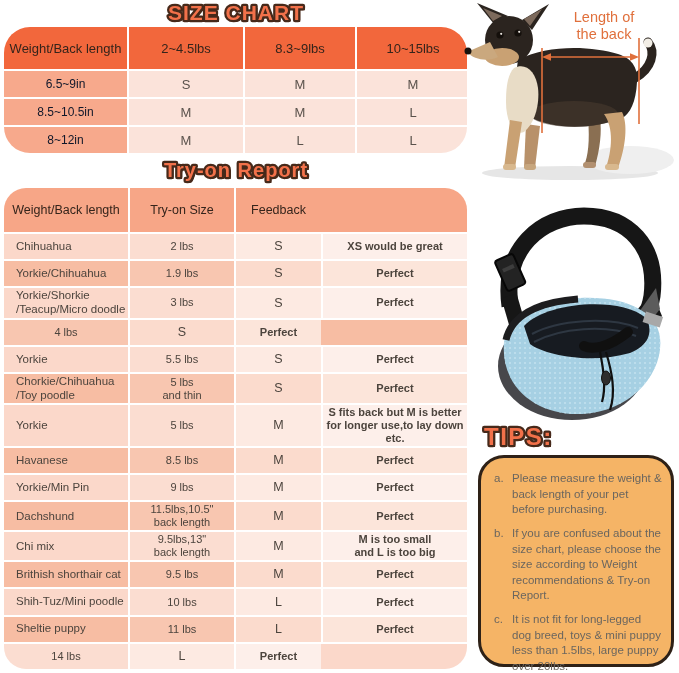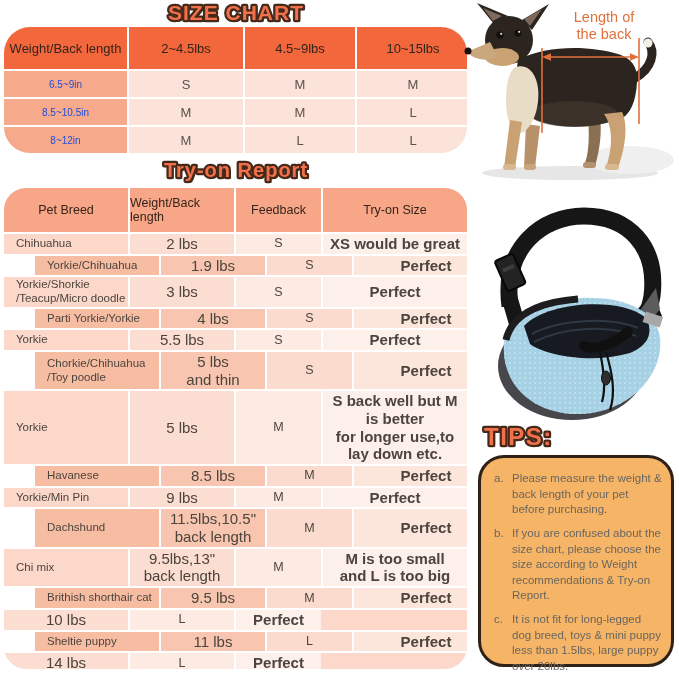--- a/index.html
+++ b/index.html
@@ -18,21 +18,21 @@
 
   
   #size-table {
     position:absolute; left:4px; top:27px; width:463px; height:126px;
     background:#ffffff; border-radius:26px; overflow:hidden;
     display:grid; grid-template-columns:123px 114px 110px 112px;
     grid-template-rows:42px 1fr 1fr 1fr; gap:2px;
   }
   .sc-h { background:#f2673c; color:#35241b; font-size:13px;
           display:flex; align-items:center; justify-content:center; }
-  .sc-l { background:#f7a98c; color:#1d4ed8; font-size:10px;
+  .sc-l { background:#f7a98c; color:#0f172a; font-size:12px;
           display:flex; align-items:center; justify-content:center; }
   .sc-v { background:#fbe3da; color:#5a524c; font-size:13px;
           display:flex; align-items:center; justify-content:center; }
 
   
   #tryon-table {
     position:absolute; left:4px; top:188px; width:463px; height:481px;
     background:#fff; border-radius:22px; overflow:hidden;
     display:flex; flex-direction:column;
   }
@@ -40,22 +40,22 @@
     height:44px; flex:0 0 44px; background:#f7a687;
     display:grid; grid-template-columns:124px 106px 87px 146px;
   }
   .th { color:#35241b; font-size:12.5px; display:flex;
         align-items:center; justify-content:center; }
   .th + .th { border-left:2px solid #fff; }
   #tryon-body { flex:1; display:flex; flex-direction:column; }
   .trow { flex:1; display:grid; grid-template-columns:124px 106px 87px 146px;
           border-top:2px solid #ffffff; }
   .r-light { background:#fbd8ca; }
-  .r-dark  { background:#f7bda3;margin-left:31px; }
-  .tcell { color:#4c443d; font-size:15px; line-height:1.18; white-space:pre-line;
+  .r-dark  { background:#f7bda3; }
+  .tcell { color:#4c443d; font-size:11px; line-height:1.18; white-space:pre-line;
            display:flex; align-items:center; justify-content:center;
            text-align:center; padding:1px 2px; }
   .tcell + .tcell { border-left:2px solid #ffffff; }
   .c0 { justify-content:flex-start; text-align:left; padding-left:12px; font-size:11.5px; }
   .c1 { background:rgba(255,255,255,0.14); }
   .c2 { background:rgba(255,255,255,0.46); font-size:12.5px; }
   .c3 { background:rgba(255,255,255,0.60);font-weight:bold; }
 
   
   #dog-figure { position:absolute; left:452px; top:2px; width:227px; height:182px; }
@@ -76,21 +76,21 @@
 <div class="canvas">
 
   <svg class="btitle" style="left:4px; top:0; width:463px; height:27px;">
     <text class="bt-sh" x="234" y="22" font-size="21" letter-spacing="1" text-anchor="middle">SIZE CHART</text>
     <text class="bt" x="232" y="20" font-size="21" letter-spacing="1" text-anchor="middle">SIZE CHART</text>
   </svg>
 
   <div id="size-table">
       <div class="sc-h">Weight/Back length</div>
       <div class="sc-h">2~4.5lbs</div>
-      <div class="sc-h">4.5~9lbs</div>
+      <div class="sc-h">8.3~9lbs</div>
       <div class="sc-h">10~15lbs</div>
       <div class="sc-l">6.5~9in</div>
       <div class="sc-v">S</div>
       <div class="sc-v">M</div>
       <div class="sc-v">M</div>
       <div class="sc-l">8.5~10.5in</div>
       <div class="sc-v">M</div>
       <div class="sc-v">M</div>
       <div class="sc-v">L</div>
       <div class="sc-l">8~12in</div>
@@ -99,24 +99,23 @@
       <div class="sc-v">L</div>
     </div>
 
   <svg class="btitle" style="left:4px; top:157px; width:463px; height:27px;">
     <text class="bt-sh" x="234" y="22" font-size="20" letter-spacing="1" text-anchor="middle">Try-on Report</text>
     <text class="bt" x="232" y="20" font-size="20" letter-spacing="1" text-anchor="middle">Try-on Report</text>
   </svg>
 
   <div id="tryon-table">
     <div id="tryon-head">
-        <div class="th">Pet Breed</div>
         <div class="th">Weight/Back length</div>
+        <div class="th">Try-on Size</div>
         <div class="th">Feedback</div>
-        <div class="th">Try-on Size</div>
       </div>
     <div id="tryon-body">
         <div class="trow r-light">
           <div class="tcell c0">Chihuahua</div>
           <div class="tcell c1">2 lbs</div>
           <div class="tcell c2">S</div>
           <div class="tcell c3">XS would be great</div>
         </div>
         <div class="trow r-dark">
           <div class="tcell c0">Yorkie/Chihuahua</div>
@@ -125,21 +124,20 @@
           <div class="tcell c3">Perfect</div>
         </div>
         <div class="trow r-light">
           <div class="tcell c0">Yorkie/Shorkie
 /Teacup/Micro doodle</div>
           <div class="tcell c1">3 lbs</div>
           <div class="tcell c2">S</div>
           <div class="tcell c3">Perfect</div>
         </div>
         <div class="trow r-dark">
-          <div class="tcell c0">Parti Yorkie/Yorkie</div>
           <div class="tcell c1">4 lbs</div>
           <div class="tcell c2">S</div>
           <div class="tcell c3">Perfect</div>
         </div>
         <div class="trow r-light">
           <div class="tcell c0">Yorkie</div>
           <div class="tcell c1">5.5 lbs</div>
           <div class="tcell c2">S</div>
           <div class="tcell c3">Perfect</div>
         </div>
@@ -148,21 +146,21 @@
 /Toy poodle</div>
           <div class="tcell c1">5 lbs
 and thin</div>
           <div class="tcell c2">S</div>
           <div class="tcell c3">Perfect</div>
         </div>
         <div class="trow r-light">
           <div class="tcell c0">Yorkie</div>
           <div class="tcell c1">5 lbs</div>
           <div class="tcell c2">M</div>
-          <div class="tcell c3">S back well but M is better
+          <div class="tcell c3">S fits back but M is better
 for longer use,to lay down etc.</div>
         </div>
         <div class="trow r-dark">
           <div class="tcell c0">Havanese</div>
           <div class="tcell c1">8.5 lbs</div>
           <div class="tcell c2">M</div>
           <div class="tcell c3">Perfect</div>
         </div>
         <div class="trow r-light">
           <div class="tcell c0">Yorkie/Min Pin</div>
@@ -185,20 +183,21 @@
           <div class="tcell c3">M is too small
 and L is too big</div>
         </div>
         <div class="trow r-dark">
           <div class="tcell c0">Brithish shorthair cat</div>
           <div class="tcell c1">9.5 lbs</div>
           <div class="tcell c2">M</div>
           <div class="tcell c3">Perfect</div>
         </div>
         <div class="trow r-light">
+          <div class="tcell c0">Shih-Tuz/Mini poodle</div>
           <div class="tcell c1">10 lbs</div>
           <div class="tcell c2">L</div>
           <div class="tcell c3">Perfect</div>
         </div>
         <div class="trow r-dark">
           <div class="tcell c0">Sheltie puppy</div>
           <div class="tcell c1">11 lbs</div>
           <div class="tcell c2">L</div>
           <div class="tcell c3">Perfect</div>
         </div>

